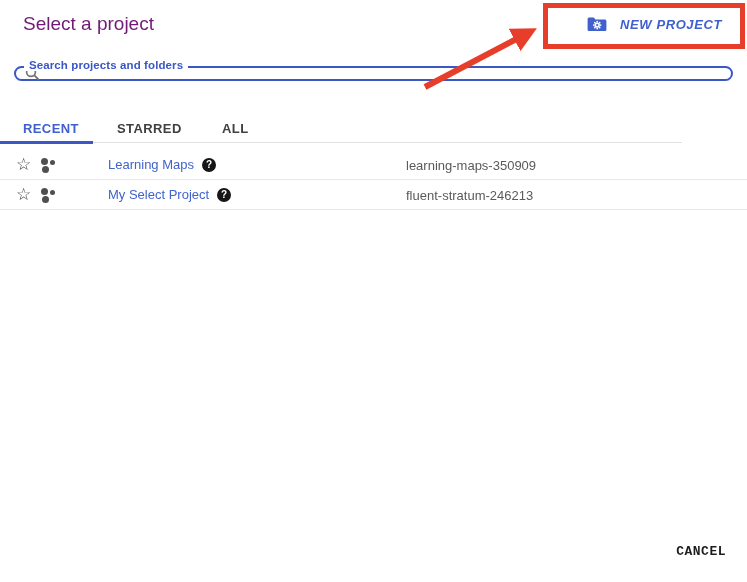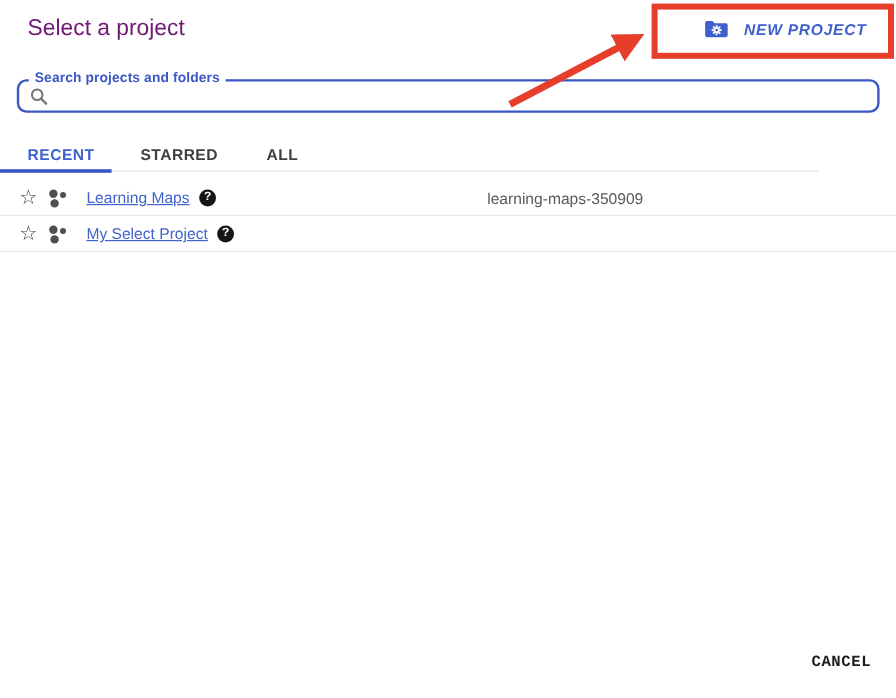--- a/index.html
+++ b/index.html
@@ -12,21 +12,21 @@
   .annotation-box { position:absolute; left:543px; top:3px; width:202px; height:46px;
                     border:5px solid #e63e2a; z-index:5; }
   .new-project-btn { position:absolute; top:16px; right:25px; display:flex; align-items:center;
                      gap:13px; cursor:pointer; background:none; border:none; z-index:6;font-style:italic; }
   .new-project-label { color:#3f60cd; font-size:13px; font-weight:700; letter-spacing:0.6px; }
 
   .annotation-arrow { position:absolute; left:413px; top:14px; width:150px; height:85px;
                       z-index:7; pointer-events:none; }
 
   
-  .search-field { position:absolute; left:14px; top:66px; width:719px; height:28px;
+  .search-field { position:absolute; left:14px; top:66px; width:719px; height:15px;
                   border:2px solid #3b57c6; border-radius:8px; background:#fff; }
   .search-label { position:absolute; top:-9px; left:8px; background:#ffffff; padding:0 5px;
                   font-size:11.5px; font-weight:700; color:#3b57c6; letter-spacing:0.1px; }
   .search-inner { display:flex; align-items:center; height:100%; padding-left:9px; }
   .search-icon { width:15px; height:15px; flex:0 0 auto; }
   .search-input { flex:1; border:none; outline:none; background:transparent; height:22px;
                   margin-left:7px; font-size:13px; color:#212121; font-family:"Liberation Sans",sans-serif; }
 
   
   .tabs { position:absolute; left:0; top:117px; width:682px; height:26px;
@@ -43,21 +43,21 @@
   .th-name { left:74px; }
   .th-id { left:406px; }
   .row { position:relative; display:flex; align-items:center; height:30px;
          border-bottom:1px solid #e8e8e8; padding-left:16px; }
   .star { font-size:17px; line-height:17px; color:#3d3d3d; width:18px; margin-right:6px; cursor:pointer; }
   .dots-icon { position:relative; width:16px; height:16px; margin-right:16px; flex:0 0 auto; }
   .dots-icon i { position:absolute; border-radius:50%; background:#4f4f4f; }
   .dots-icon .d1 { width:7px; height:7px; left:1px; top:1px; }
   .dots-icon .d2 { width:5px; height:5px; left:10px; top:3px; }
   .dots-icon .d3 { width:7px; height:7px; left:2px; top:9px; }
-  .name-link { font-size:13px; color:#4063ce; text-decoration:underline; cursor:pointer; }
+  .name-link { font-size:13px; color:#4063ce; cursor:pointer;margin-left:36px; }
   .help-badge { width:14px; height:14px; border-radius:50%; background:#161616; color:#ffffff;
                 font-size:10px; font-weight:700; display:flex; align-items:center; justify-content:center;
                 margin-left:8px; cursor:pointer; }
   .id-cell { position:absolute; left:406px; top:8px; font-size:13px; color:#5a5a5a; }
 
   .cancel-btn { position:absolute; right:21px; top:544px; font-size:13px; font-weight:700;
                 letter-spacing:0.5px; color:#1d1d1d; background:none; border:none; cursor:pointer;
                 font-family:Liberation Mono, monospace; }
 </style>
 </head>
@@ -129,16 +129,17 @@
 
   <div class="row">
     <span class="star">☆</span>
     <span class="dots-icon">
         <i class="d1"></i>
         <i class="d2"></i>
         <i class="d3"></i>
       </span>
     <a class="name-link">My Select Project</a>
     <span class="help-badge">?</span>
+    <span class="id-cell">fluent-stratum-246213</span>
   </div>
 </div>
 
 <button class="cancel-btn">CANCEL</button>
 
 </body></html>

